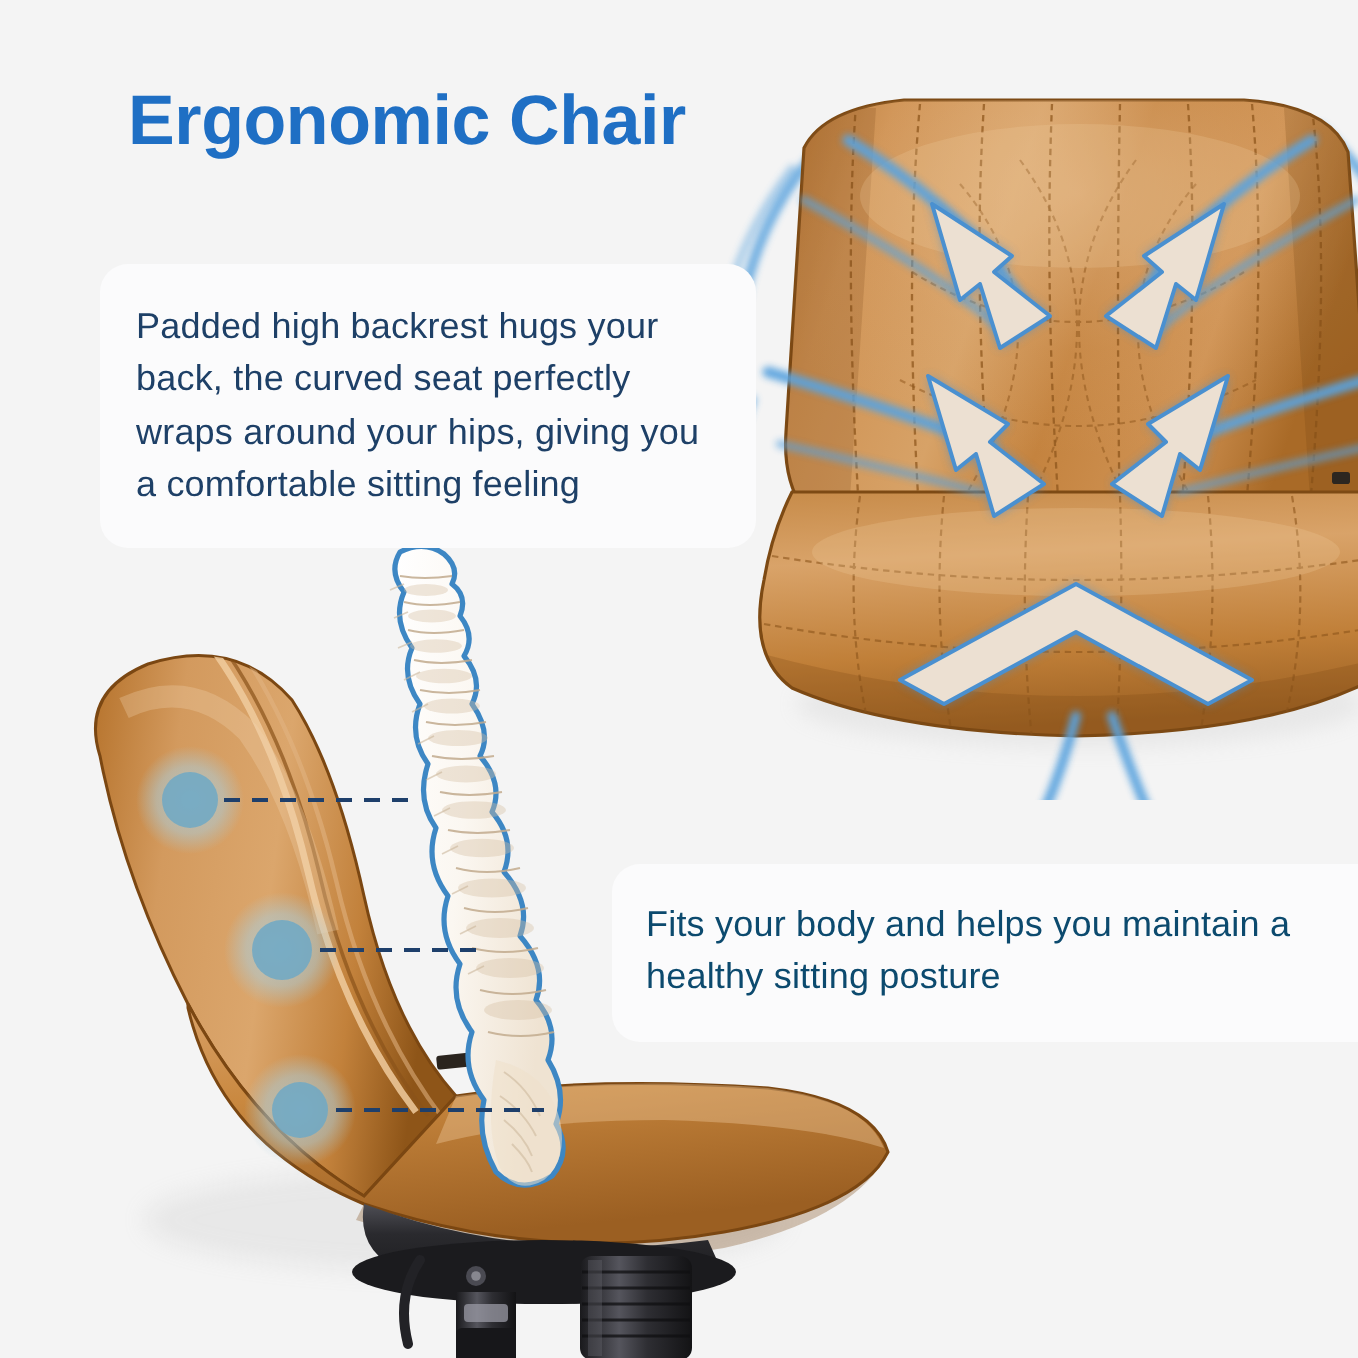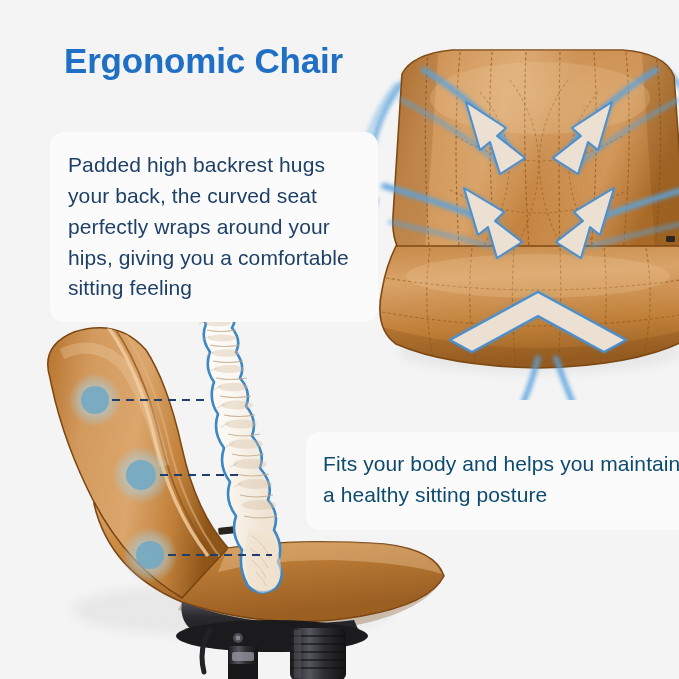--- a/index.html
+++ b/index.html
@@ -32,21 +32,21 @@
     color: #1f6fc4;
     white-space: nowrap;
   }
 
   
   .caption-panel {
     position: absolute;
     background: #fbfbfc;
     border-radius: 14px;
     color: #1e4067;
-    font-size: 21px;
+    font-size: 18px;
     line-height: 1.47;
     letter-spacing: 0.1px;
     box-sizing: border-box;
   }
   #caption-panel-1 {
     left: 12px;
     top: 132px;
     width: 328px;
     padding: 18px 16px 18px 18px;
   }

